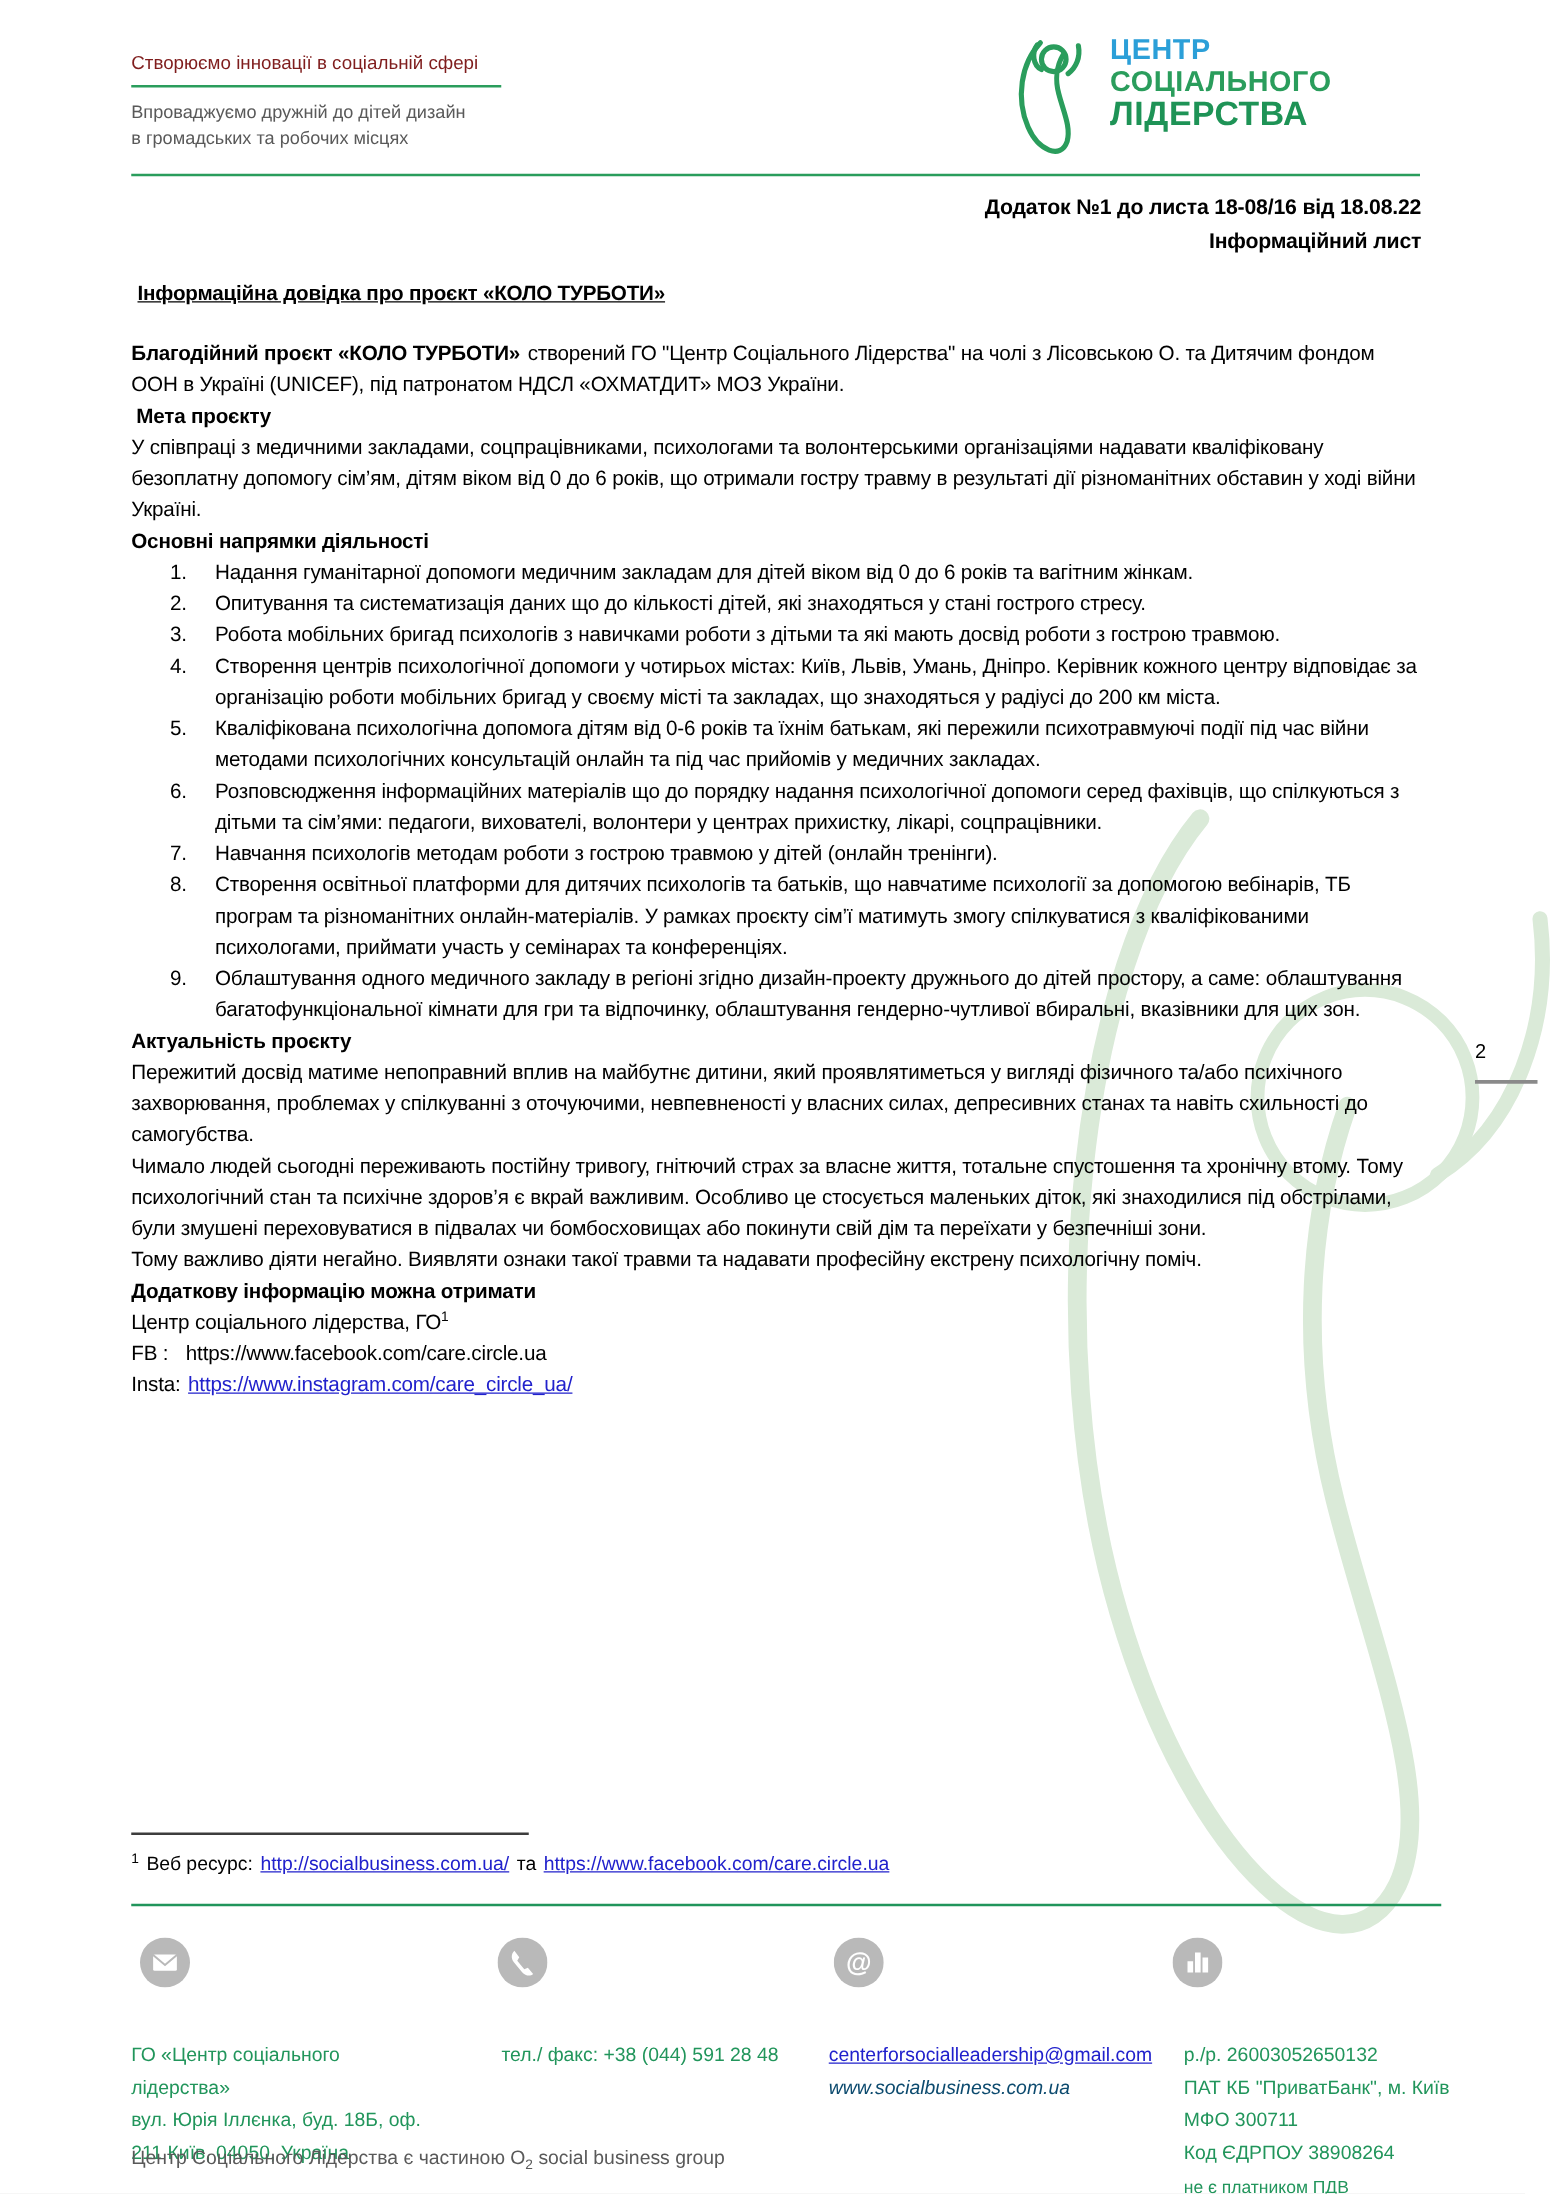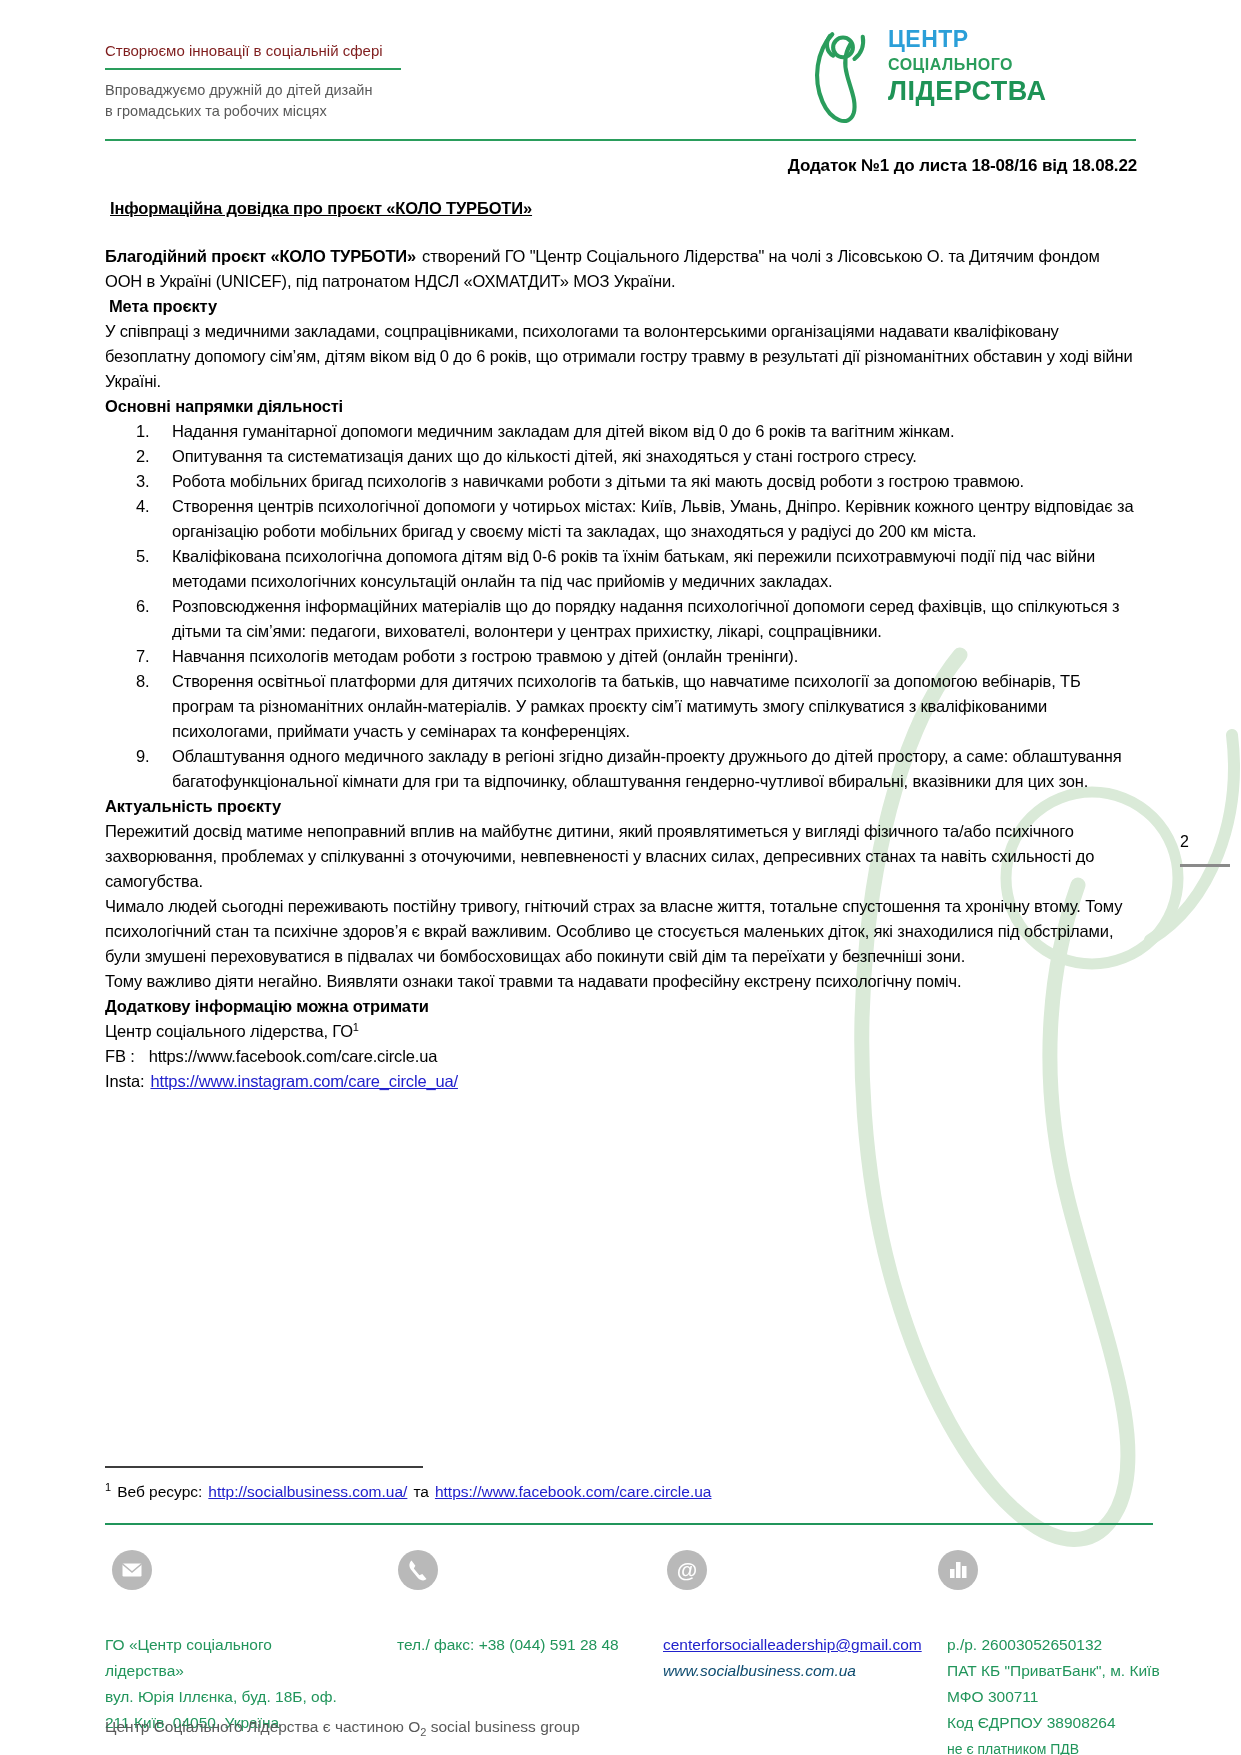--- a/index.html
+++ b/index.html
@@ -8,21 +8,21 @@
   
   .watermark{position:absolute;left:820px;top:640px;z-index:0;pointer-events:none;}
   
   .hdr-left{position:absolute;left:105px;top:42px;z-index:2;}
   .tagline{color:#7f1d1d;font-size:15px;}
   .tagline-rule{width:296px;border-top:2px solid #2a9d5c;margin:9px 0 10px 0;}
   .hdr-sub{color:#595959;font-size:14.5px;line-height:21px;}
   .logo{position:absolute;left:806px;top:26px;display:flex;align-items:flex-start;z-index:2;}
   .logo-text{margin-left:8px;line-height:26px;}
   .logo-w1{color:#2b9fd8;font-size:23px;font-weight:bold;letter-spacing:.5px;}
-  .logo-w2{color:#2a9d5c;font-size:16px;font-weight:bold;letter-spacing:.5px;}
+  .logo-w2{color:#2a9d5c;font-size:23px;font-weight:bold;letter-spacing:.5px;}
   .logo-w3{color:#1e9356;font-size:27px;font-weight:bold;letter-spacing:.5px;}
   .hdr-rule{position:absolute;left:105px;top:139px;width:1031px;border-top:2px solid #2a9d5c;z-index:2;}
   
   .pagenum{position:absolute;left:1180px;top:833px;font-size:16px;z-index:2;}
   .pagenum-rule{position:absolute;left:1180px;top:864px;width:50px;border-top:3px solid #8a8a8a;z-index:2;}
   
   .content{position:absolute;left:105px;top:152px;width:1032px;font-size:16.5px;
            line-height:25px;letter-spacing:-0.15px;z-index:1;}
   .docref{text-align:right;font-weight:bold;font-size:17px;line-height:27px;}
   .title{margin-top:17px;font-weight:bold;text-decoration:underline;padding-left:5px;}
@@ -41,21 +41,21 @@
   .footnote{position:absolute;left:105px;top:1466px;width:1032px;font-size:15.5px;z-index:1;}
   .fn-rule{width:318px;border-top:2px solid #3d3d3d;margin-bottom:13px;}
   .fn-text{line-height:22px;}
   .green-rule-bottom{position:absolute;left:105px;top:1523px;width:1048px;border-top:2px solid #21955b;z-index:2;}
   
   .footer{position:absolute;left:0;top:1550px;width:1241px;height:205px;z-index:1;
           color:#21955b;font-size:15.5px;line-height:26px;}
   .f-icon{position:absolute;top:0;width:40px;height:40px;}
   .f-col{position:absolute;top:82px;}
   .f-col-address{left:105px;width:250px;}
-  .f-col-phone{left:397px;width:230px;}
+  .f-col-phone{left:397px;width:230px;text-align:center;}
   .f-col-web{left:663px;width:280px;}
   .f-col-bank{left:947px;width:292px;}
   .f-email{color:#2121cc;text-decoration:underline;font-size:15.5px;}
   .f-site{color:#0c4a6e;font-style:italic;}
   .f-bank-note{font-size:14px;}
   .group-note{position:absolute;left:105px;top:1718px;color:#595959;font-size:15.5px;z-index:1;}
   .group-note sub{font-size:11px;}
 </style>
 </head>
 <body>
@@ -91,20 +91,21 @@
 
   <div class="hdr-rule"></div>
 
   <div class="pagenum">2</div>
   <div class="pagenum-rule"></div>
 
   <div class="content">
 
     <div class="docref">
       <div>Додаток №1 до листа 18-08/16 від 18.08.22</div>
+      <div>Інформаційний лист</div>
     </div>
 
     <div class="title">Інформаційна довідка про проєкт «КОЛО ТУРБОТИ»</div>
 
     <p class="blk intro"><span class="h sp">Благодійний проєкт «КОЛО ТУРБОТИ»</span><span>створений ГО "Центр Соціального Лідерства" на чолі з Лісовською О. та  Дитячим фондом ООН в Україні (UNICEF), під патронатом НДСЛ «ОХМАТДИТ» МОЗ України.</span></p>
 
     <div class="h pad4">Мета проєкту</div>
     <p class="blk">У співпраці з медичними закладами, соцпрацівниками, психологами та волонтерськими організаціями надавати кваліфіковану безоплатну допомогу сім’ям, дітям віком від 0 до 6 років, що отримали гостру травму в результаті дії різноманітних обставин у ході війни Україні.</p>
 
     <div class="h">Основні напрямки діяльності</div>

